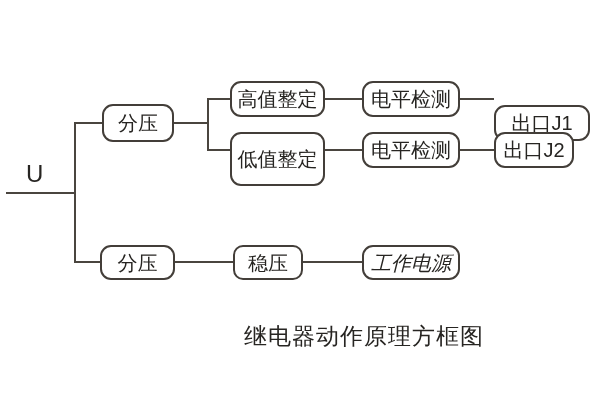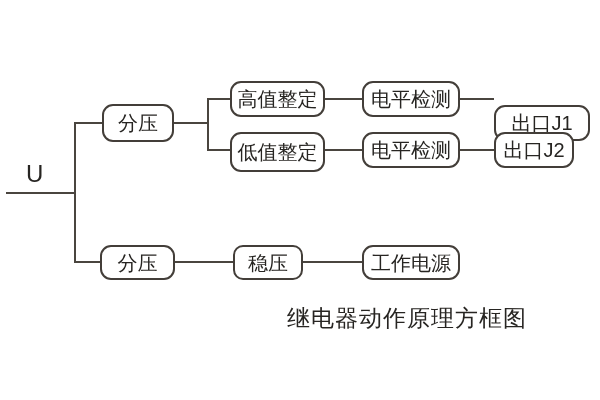--- a/index.html
+++ b/index.html
@@ -33,44 +33,43 @@
     justify-content: center;
     font-size: 20px;
     color: #272522;
     white-space: nowrap;
     line-height: 1;
   }
   .n-divider-top   { left: 102px; top: 104px; width: 72px; height: 38px; }
   .n-high-setting  { left: 230px; top:  81px; width: 95px; height: 36px; }
   .n-level-1       { left: 362px; top:  81px; width: 98px; height: 36px; }
   .n-output-j1     { left: 494px; top:  81px; width: 96px; height: 36px; margin-top: 24px; }
-  .n-low-setting   { left: 230px; top: 132px; width: 95px; height: 40px; }
+  .n-low-setting   { left: 230px; top: 132px; width: 95px; height: 54px; }
   .n-level-2       { left: 362px; top: 132px; width: 98px; height: 36px; }
   .n-output-j2     { left: 494px; top: 132px; width: 80px; height: 36px; }
   .n-divider-bot   { left: 100px; top: 245px; width: 75px; height: 35px; }
   .n-regulator     { left: 233px; top: 245px; width: 70px; height: 35px; border-radius: 10px; }
-  .n-working-power { left: 362px; top: 245px; width: 98px; height: 35px; }
+  .n-working-power { left: 362px; top: 245px; width: 98px; height: 35px; font-style: italic; }
   .input-label {
     position: absolute;
     left: 26px;
     top: 162px;
     font-size: 24px;
     color: #272522;
     line-height: 1;
   }
   .caption {
     position: absolute;
     left: 244px;
-    top: 306px;
+    top: 324px;
     font-size: 23px;
     letter-spacing: 1px;
     color: #272522;
     white-space: nowrap;
     line-height: 1.1;
-    margin-left: 43px;
   }
 </style>
 </head>
 <body>
 
 <div class="stage">
 
   <svg class="wires" viewBox="0 0 600 400" xmlns="http://www.w3.org/2000/svg" fill="none" stroke="#4a453f" stroke-width="2" shape-rendering="crispEdges">
     <path d="M6 193 H75"></path>
     <path d="M75 122 V263"></path>

